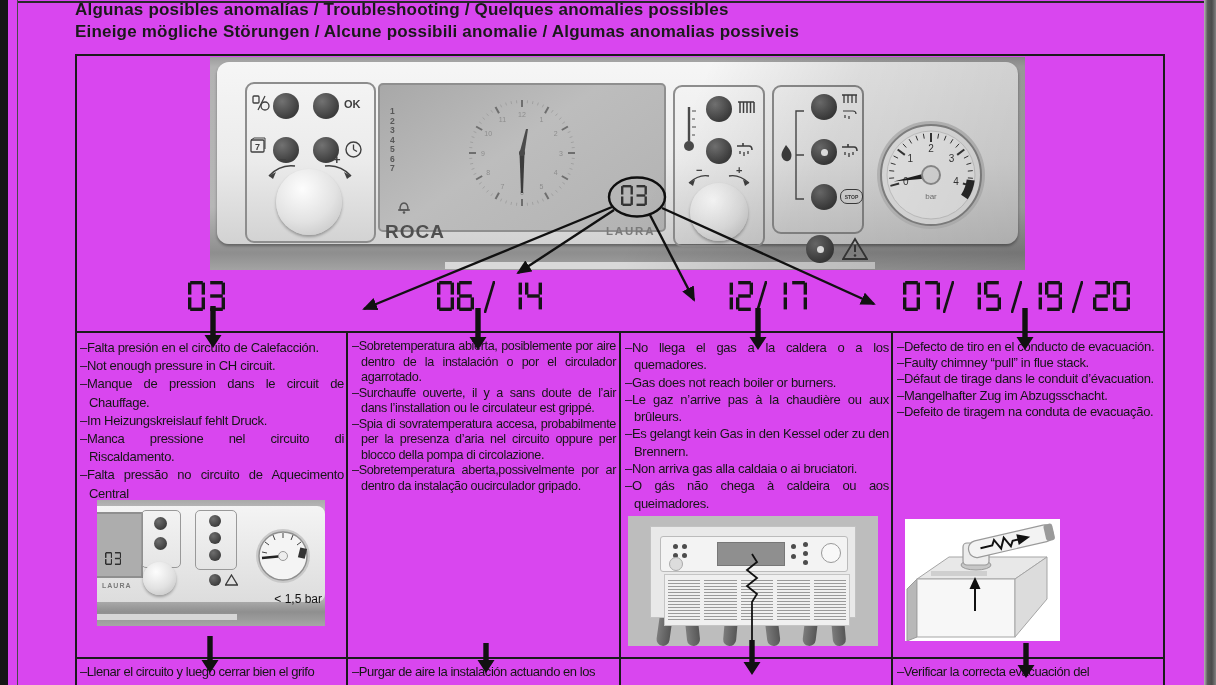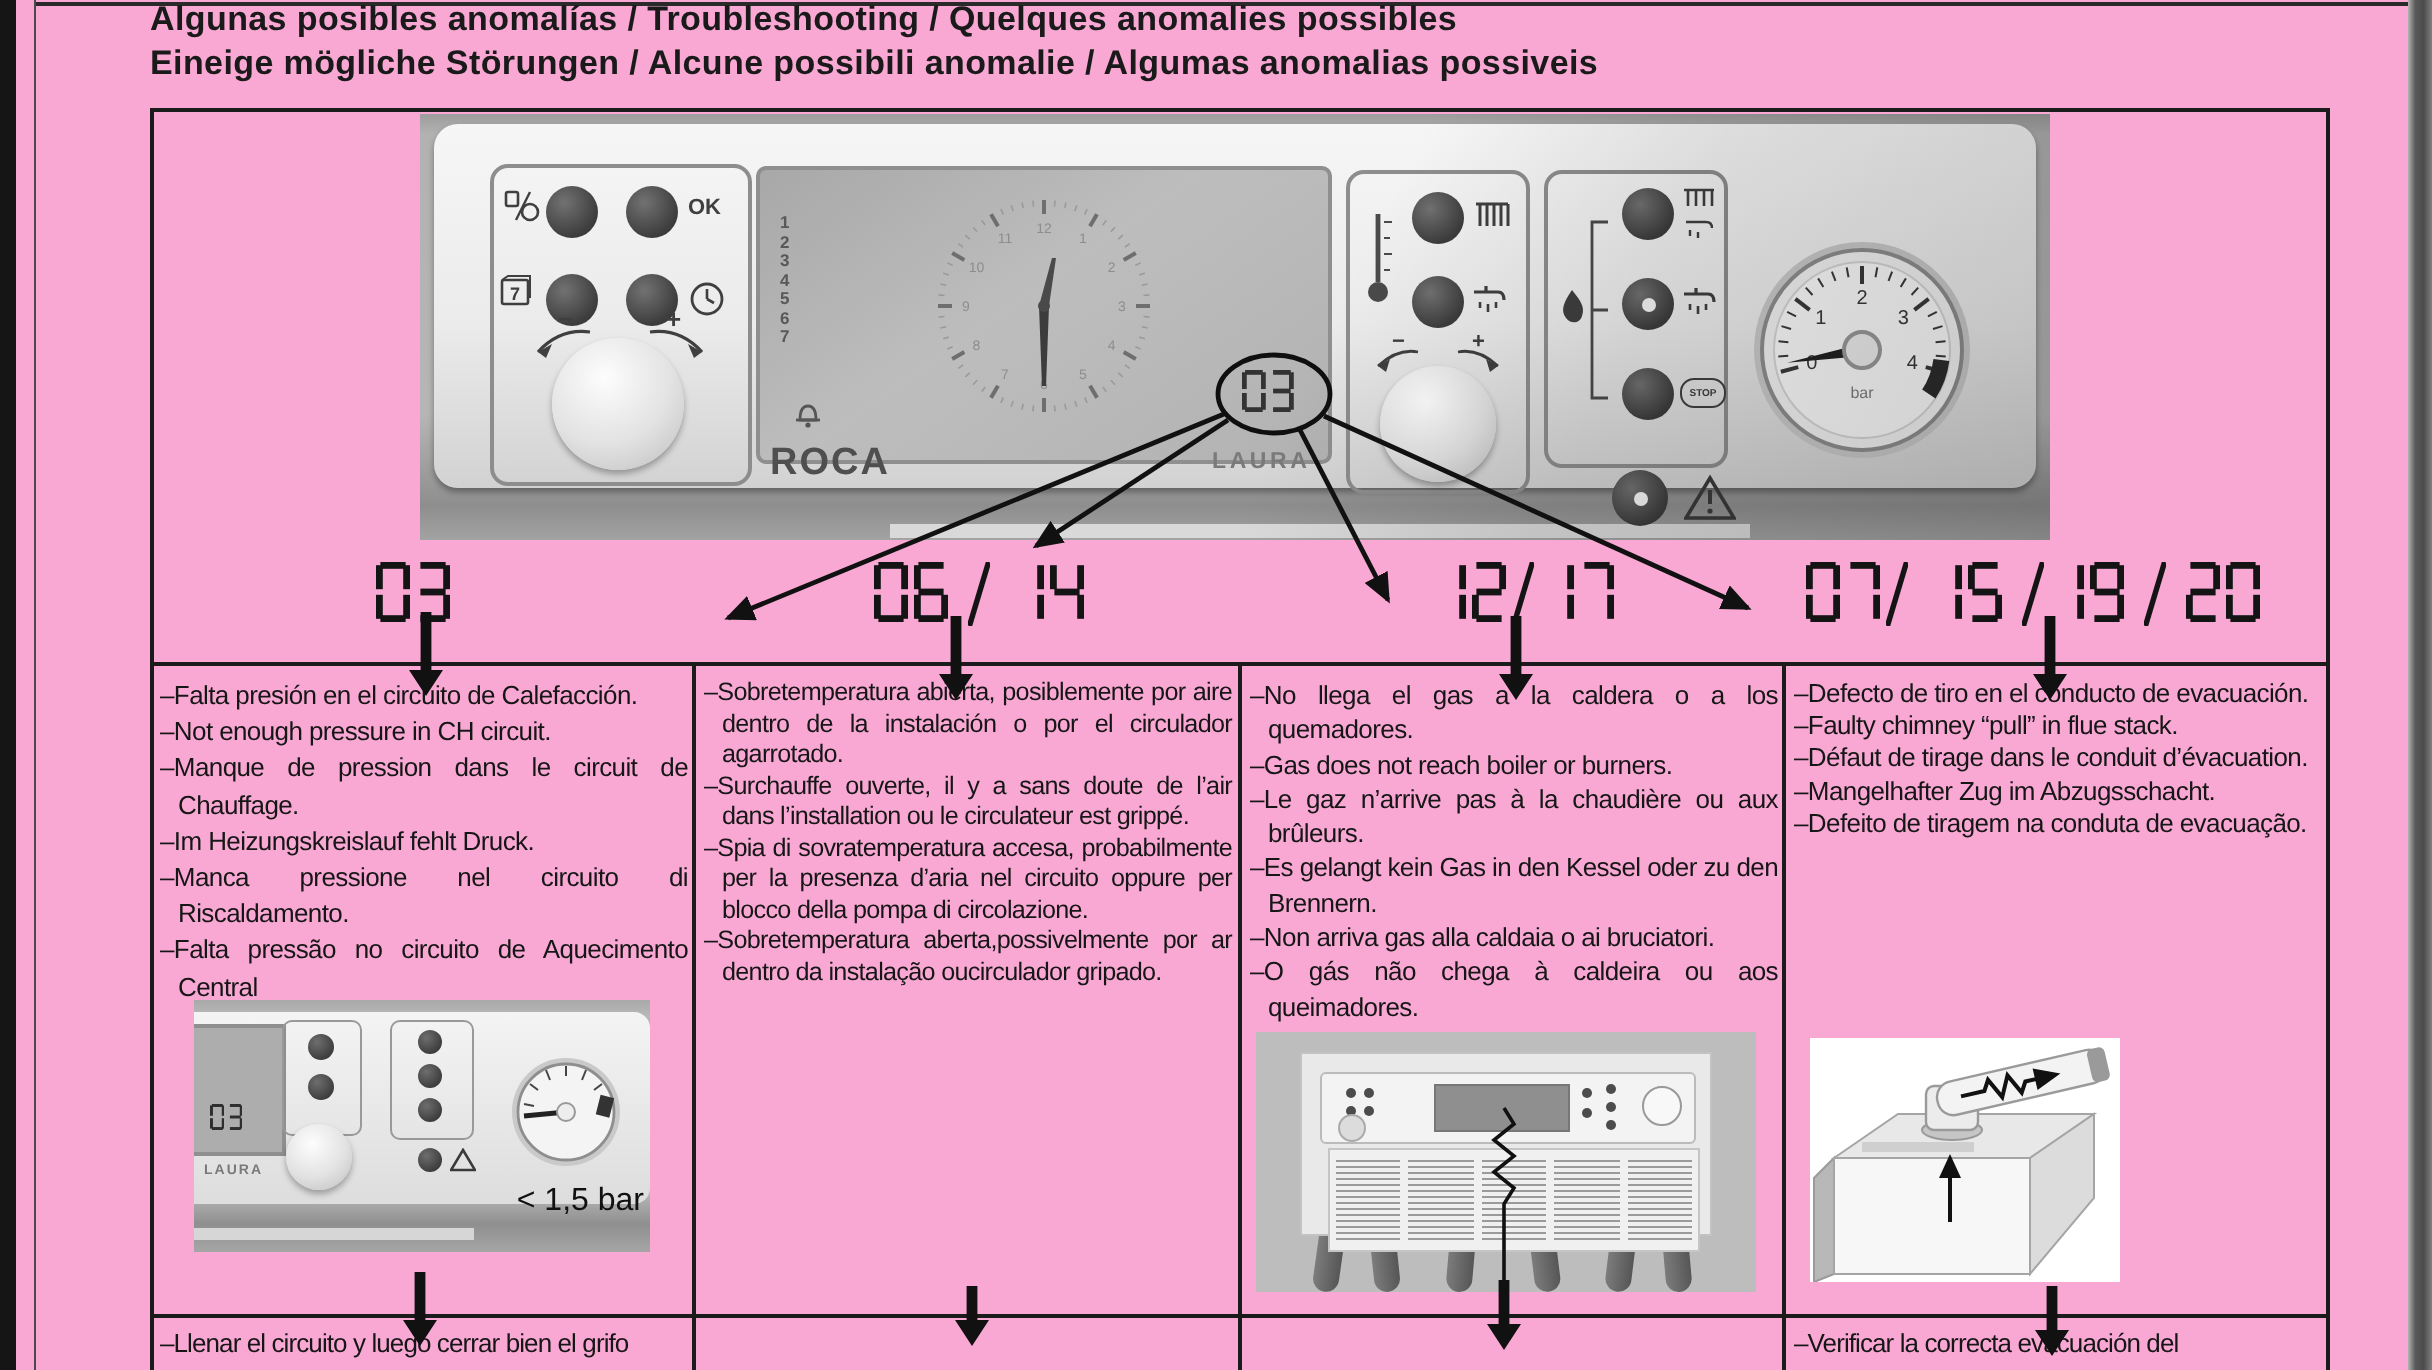--- a/index.html
+++ b/index.html
@@ -1,16 +1,16 @@
 <!DOCTYPE html>
 <html><head>
 <meta charset="utf-8">
 <style>
   html,body{margin:0;padding:0;background:#fff;}
-  #page{position:relative;width:1216px;height:685px;background:#f9a8d4;overflow:hidden;
+  #page{position:relative;width:1216px;height:685px;background:#d946ef;overflow:hidden;
         font-family:"Liberation Sans","DejaVu Sans",sans-serif;color:#161616;}
   .abs{position:absolute;}
   
   #left-strip{left:0;top:0;width:8px;height:685px;background:#151515;}
   #left-line{left:17px;top:0;width:1px;height:685px;background:#4a4a4a;}
   #right-strip{left:1204px;top:0;width:12px;height:685px;
      background:linear-gradient(90deg,#b5b5b5 0%,#5a5a5a 30%,#4b4b4b 65%,#808080 100%);}
   #top-rule{left:18px;top:1px;width:1186px;height:2px;background:#2a2a2a;}
   
   #title{left:75px;top:-1px;width:1090px;font-weight:bold;font-size:17px;line-height:21.5px;
@@ -54,21 +54,21 @@
   
   #mini{left:97px;top:500px;width:228px;height:126px;
      background:linear-gradient(180deg,#a9a9a9 0,#b8b8b8 8px,#b8b8b8 96px,#8f8f8f 112px,#a6a6a6 100%);}
   #mini-face{left:0px;top:6px;width:228px;height:96px;border-radius:0 8px 8px 0;
      background:linear-gradient(180deg,#f4f4f4,#ddd);}
   #mini-sill{left:0px;top:114px;width:140px;height:6px;background:#d6d6d6;}
   #mini-lcd{left:0px;top:12px;width:44px;height:62px;border:2px solid #8f8f8f;border-left:none;background:#adadad;}
   #mini-laura{left:5px;top:82px;font-size:7px;font-weight:bold;color:#7a7a7a;letter-spacing:1px;}
   .mini-group{border:1.5px solid #999;border-radius:5px;}
   .mini-btn{border-radius:50%;background:radial-gradient(circle at 35% 32%,#6e6e6e,#3d3d3d 72%);}
-  #mini-caption{left:auto;right:3px;top:92px;font-size:16px;color:#111;letter-spacing:0;}
+  #mini-caption{left:auto;right:3px;top:92px;font-size:12px;color:#111;letter-spacing:0;}
   
   #boilerphoto{left:628px;top:516px;width:250px;height:130px;background:#bdbdbd;}
   #bp-body{left:22px;top:10px;width:206px;height:92px;background:#e9e9e9;box-shadow:inset 0 0 0 1px #c2c2c2;}
   #bp-panel{left:32px;top:20px;width:186px;height:34px;background:#f3f3f3;border:1px solid #bbb;border-radius:3px;}
   .dot{position:absolute;width:5px;height:5px;border-radius:50%;background:#4c4c4c;}
   #bp-display{left:56px;top:5px;width:66px;height:22px;background:#8f8f8f;border:1px solid #777;}
   #bp-card{left:36px;top:58px;width:178px;height:44px;background:#f0f0f0;border:1px solid #c5c5c5;display:flex;gap:4px;padding:3px;}
   #bp-card .colm{flex:1;background:repeating-linear-gradient(180deg,#f0f0f0 0 2px,#9a9a9a 2px 3px);}
   .cable{position:absolute;width:13px;border-radius:7px;background:linear-gradient(90deg,#7c7c7c,#565656);}
   
@@ -620,20 +620,21 @@
         <rect x="142" y="22" width="9" height="17" rx="3" fill="#9a9a9a"></rect>
         <path d="M76,30.5 h12 l3,-5 l5,10 l5,-10 l5,10 l3,-5 h6" fill="none" stroke="#111" stroke-width="2"></path>
         <polygon points="114,25 127,30.5 114,36" fill="#111"></polygon>
       </g>
       <line x1="70" y1="92" x2="70" y2="66" stroke="#111" stroke-width="2"></line>
       <polygon points="70,58 64.5,70 75.5,70" fill="#111"></polygon>
     </svg>
   </div>
 
   <div class="abs remedy" style="left:80px;top:664px;width:264px">–Llenar el circuito y luego cerrar bien el grifo</div>
+  <div class="abs remedy" style="left:352px;top:664px;width:264px">–Purgar de aire la instalación actuando en los</div>
   <div class="abs remedy" style="left:897px;top:664px;width:262px">–Verificar la correcta evacuación del</div>
 
   <svg class="abs" id="overlay" width="1216" height="685" viewBox="0 0 1216 685">
     <defs>
       <marker id="ah" markerUnits="userSpaceOnUse" markerWidth="15" markerHeight="13" refX="13" refY="6.5" orient="auto">
         <polygon points="0,0 15,6.5 0,13" fill="#111"></polygon>
       </marker>
     </defs>
     <ellipse cx="637" cy="197" rx="28" ry="19.5" fill="none" stroke="#0f0f0f" stroke-width="2.4"></ellipse>
     <line x1="612" y1="207" x2="364" y2="309" stroke="#111" stroke-width="2.4" marker-end="url(#ah)"></line>

